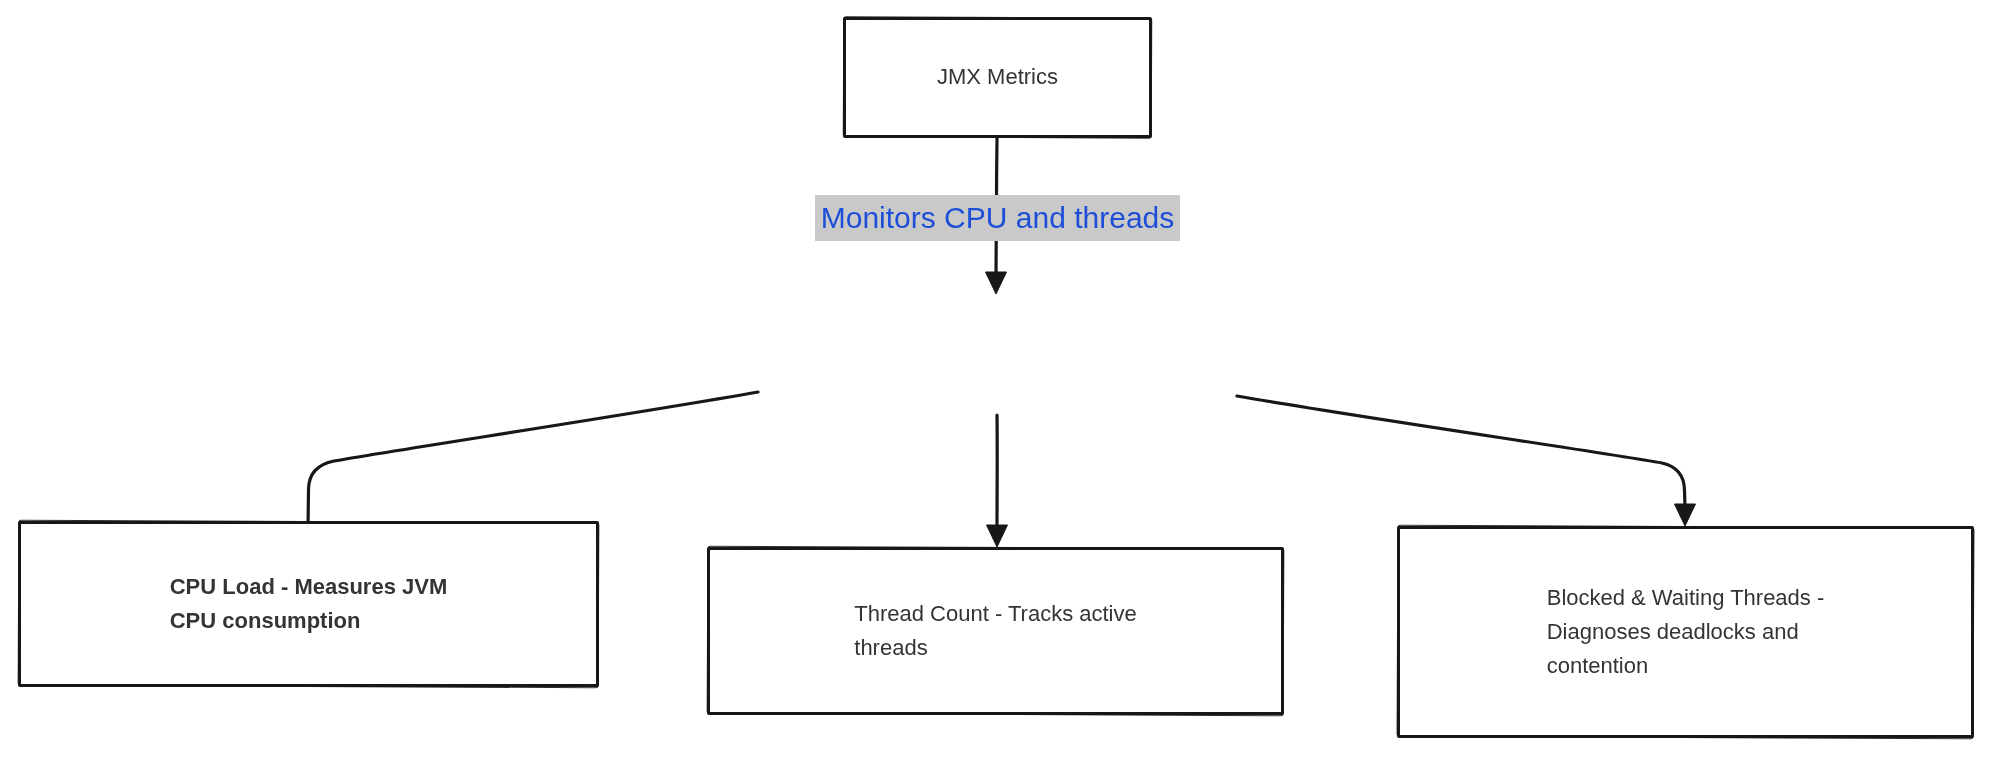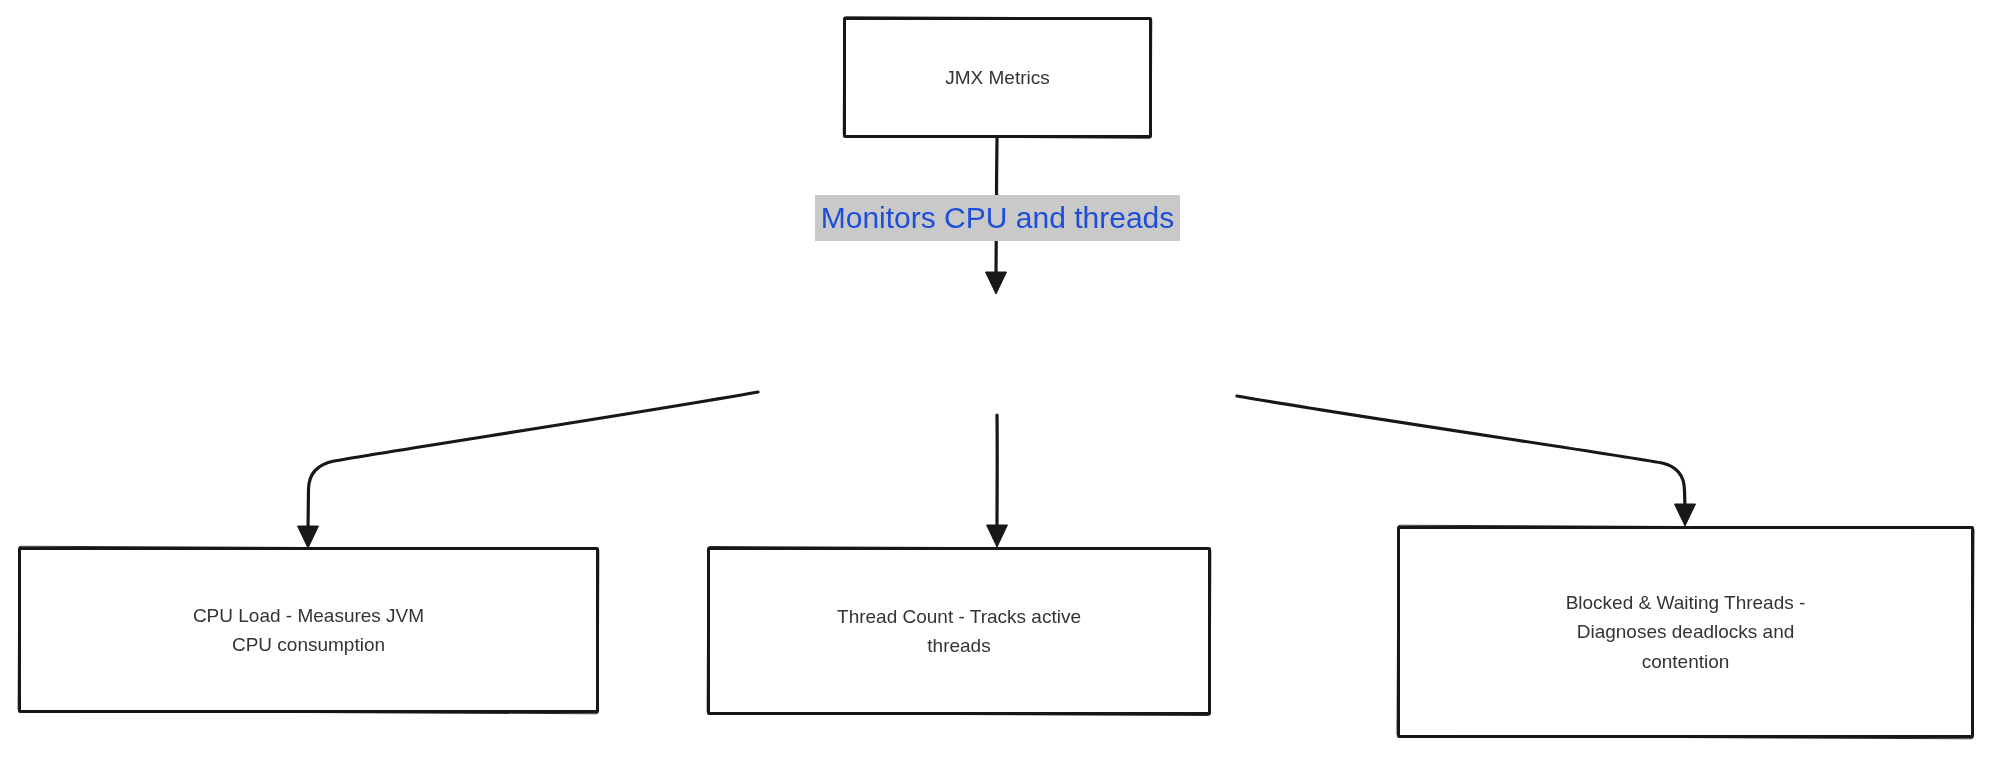--- a/index.html
+++ b/index.html
@@ -39,23 +39,22 @@
   .node {
     position: absolute;
     z-index: 2;
     box-sizing: border-box;
     background: #ffffff;
     border: 3.5px solid #171717;
     border-radius: 2px;
     display: flex;
     align-items: center;
     justify-content: center;
-    text-align: center;
     color: #343434;
-    font-size: 19px;
+    font-size: 22px;
     line-height: 1.55;
     white-space: pre-line;
     padding: 4px 12px;
   }
   
   .node::after {
     content: "";
     position: absolute;
     inset: -3px;
     border: 1.6px solid rgba(23, 23, 23, 0.9);
@@ -97,26 +96,26 @@
     <polygon class="arrowhead" points="1685,526 1674.5,504 1695.5,504"></polygon>
   </svg>
 
   <div class="node" style="left:843px; top:17px; width:309px; height:121px;">
     <span>JMX Metrics</span>
   </div>
 
   <div class="edge-label" style="left:815px; top:195px; width:365px; height:46px;">Monitors CPU and threads</div>
 
 
-  <div class="node" style="left:18px; top:547px; width:581px; height:166px;">
+  <div class="node" style="left:18px; top:521px; width:581px; height:166px;font-weight:bold;">
     <span>CPU Load - Measures JVM
 CPU consumption</span>
   </div>
 
-  <div class="node" style="left:707px; top:547px; width:504px; height:168px;">
+  <div class="node" style="left:707px; top:547px; width:577px; height:168px;">
     <span>Thread Count - Tracks active
 threads</span>
   </div>
 
   <div class="node" style="left:1397px; top:526px; width:577px; height:212px;">
     <span>Blocked &amp; Waiting Threads -
 Diagnoses deadlocks and
 contention</span>
   </div>
 

